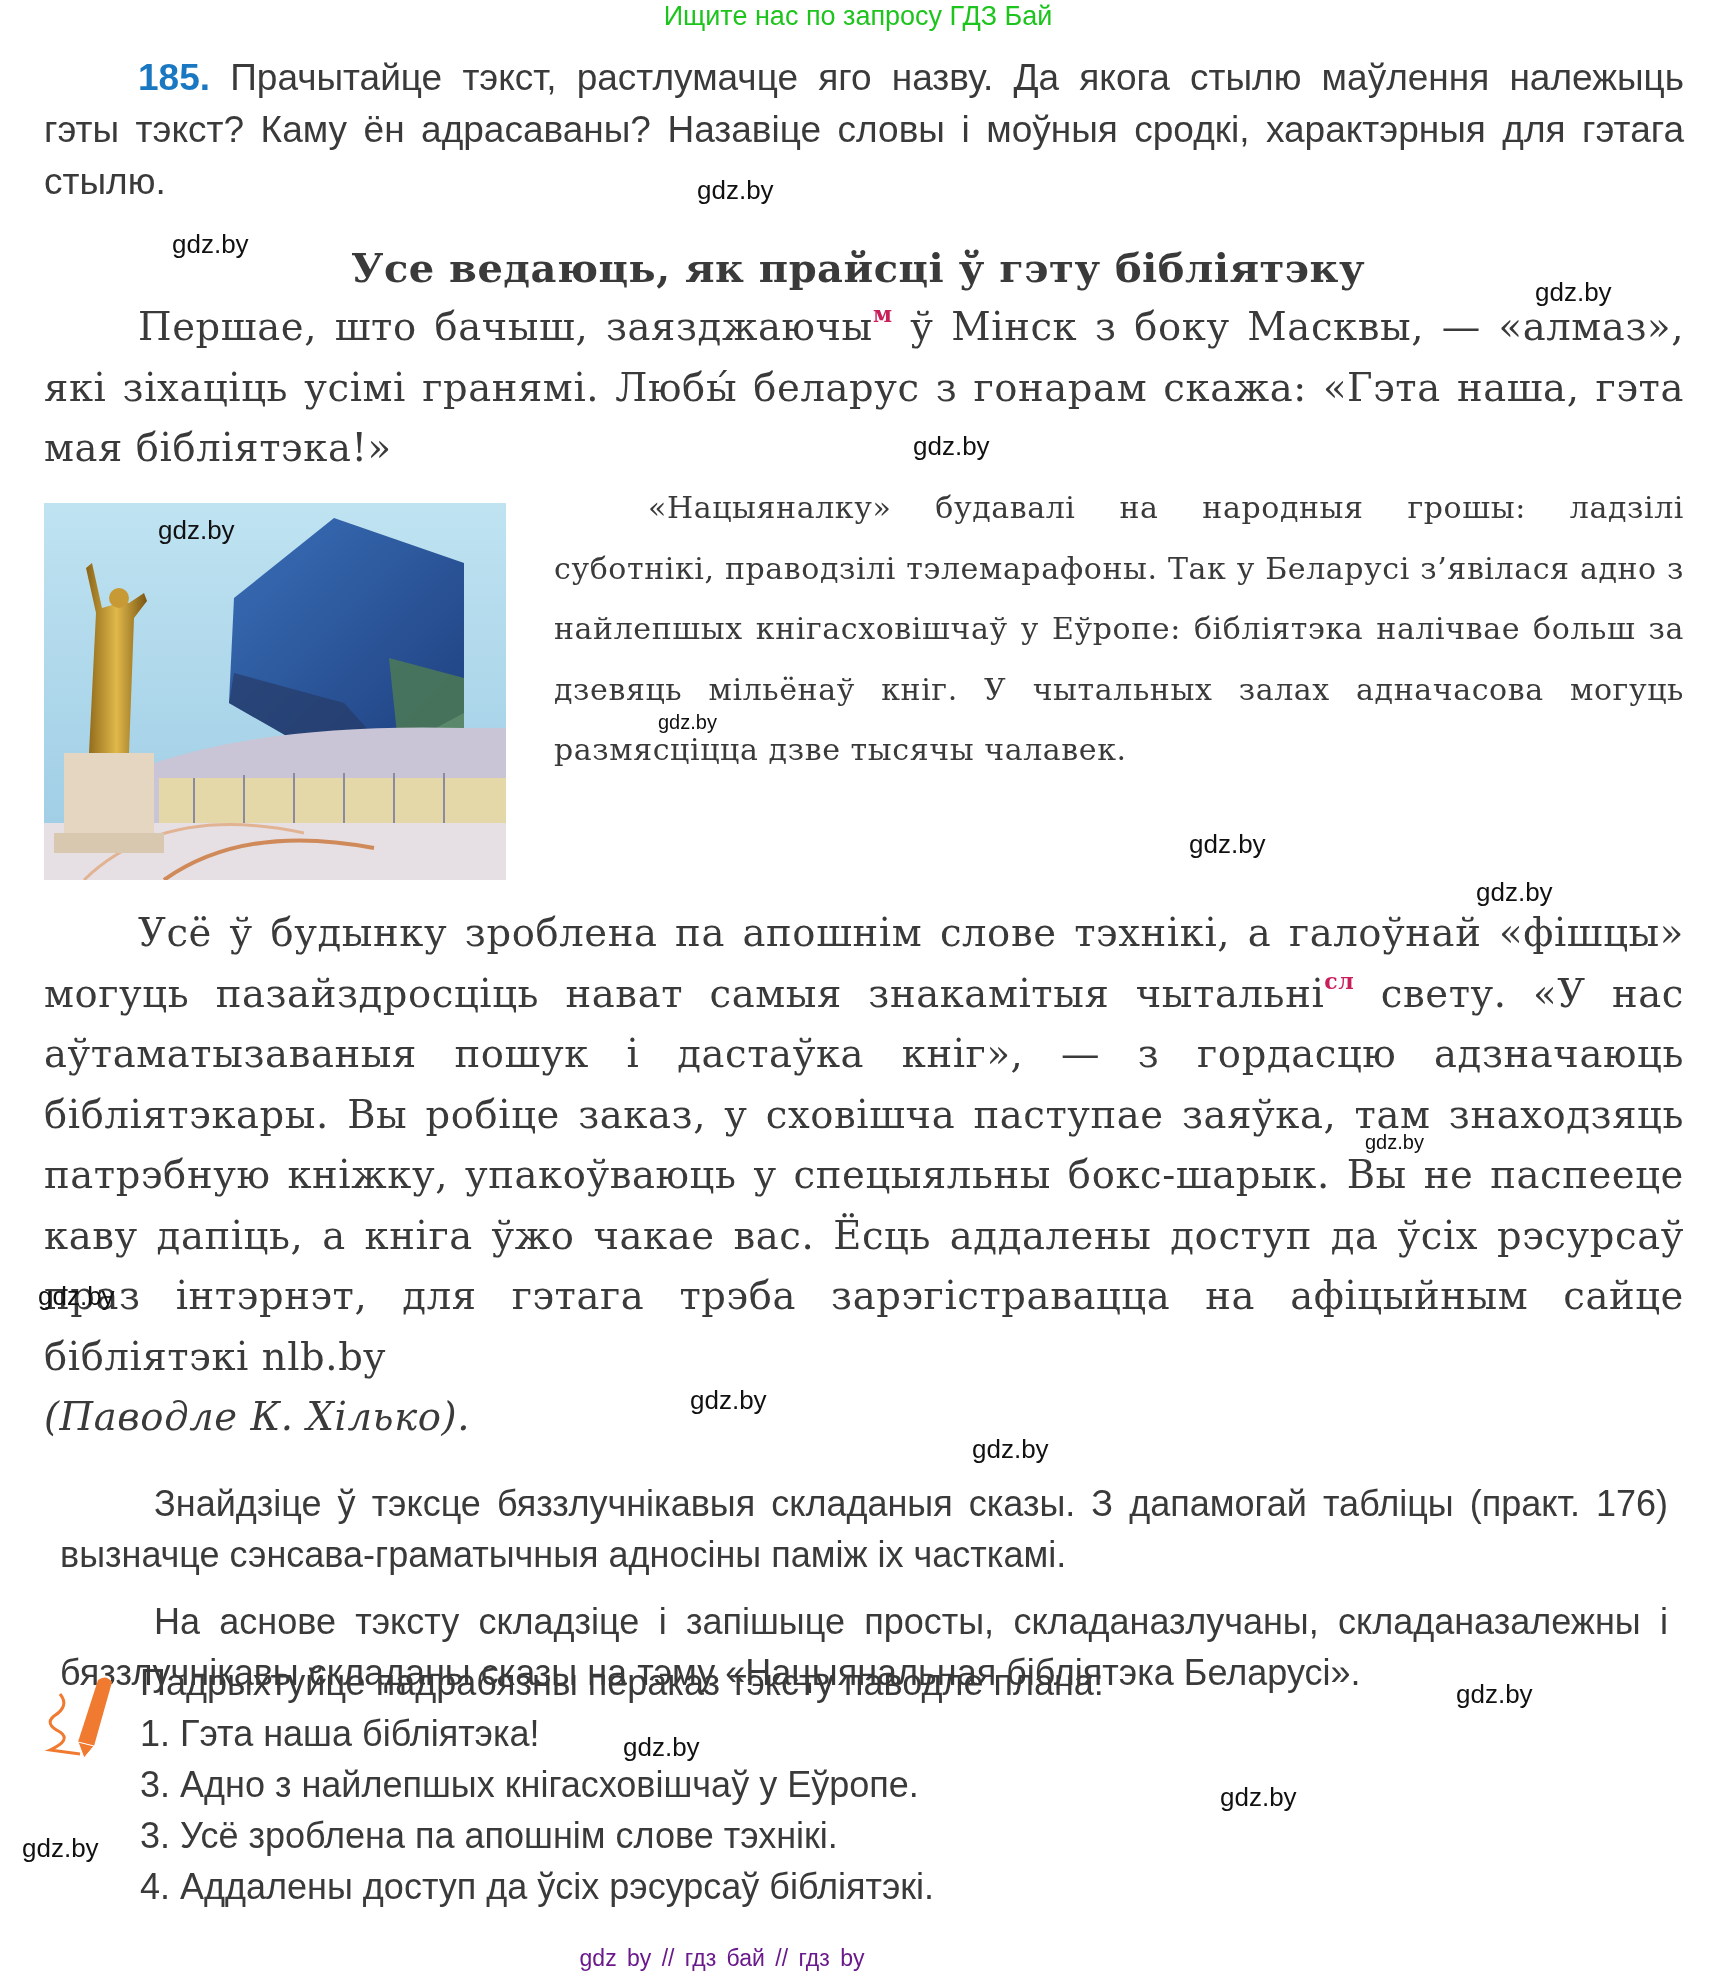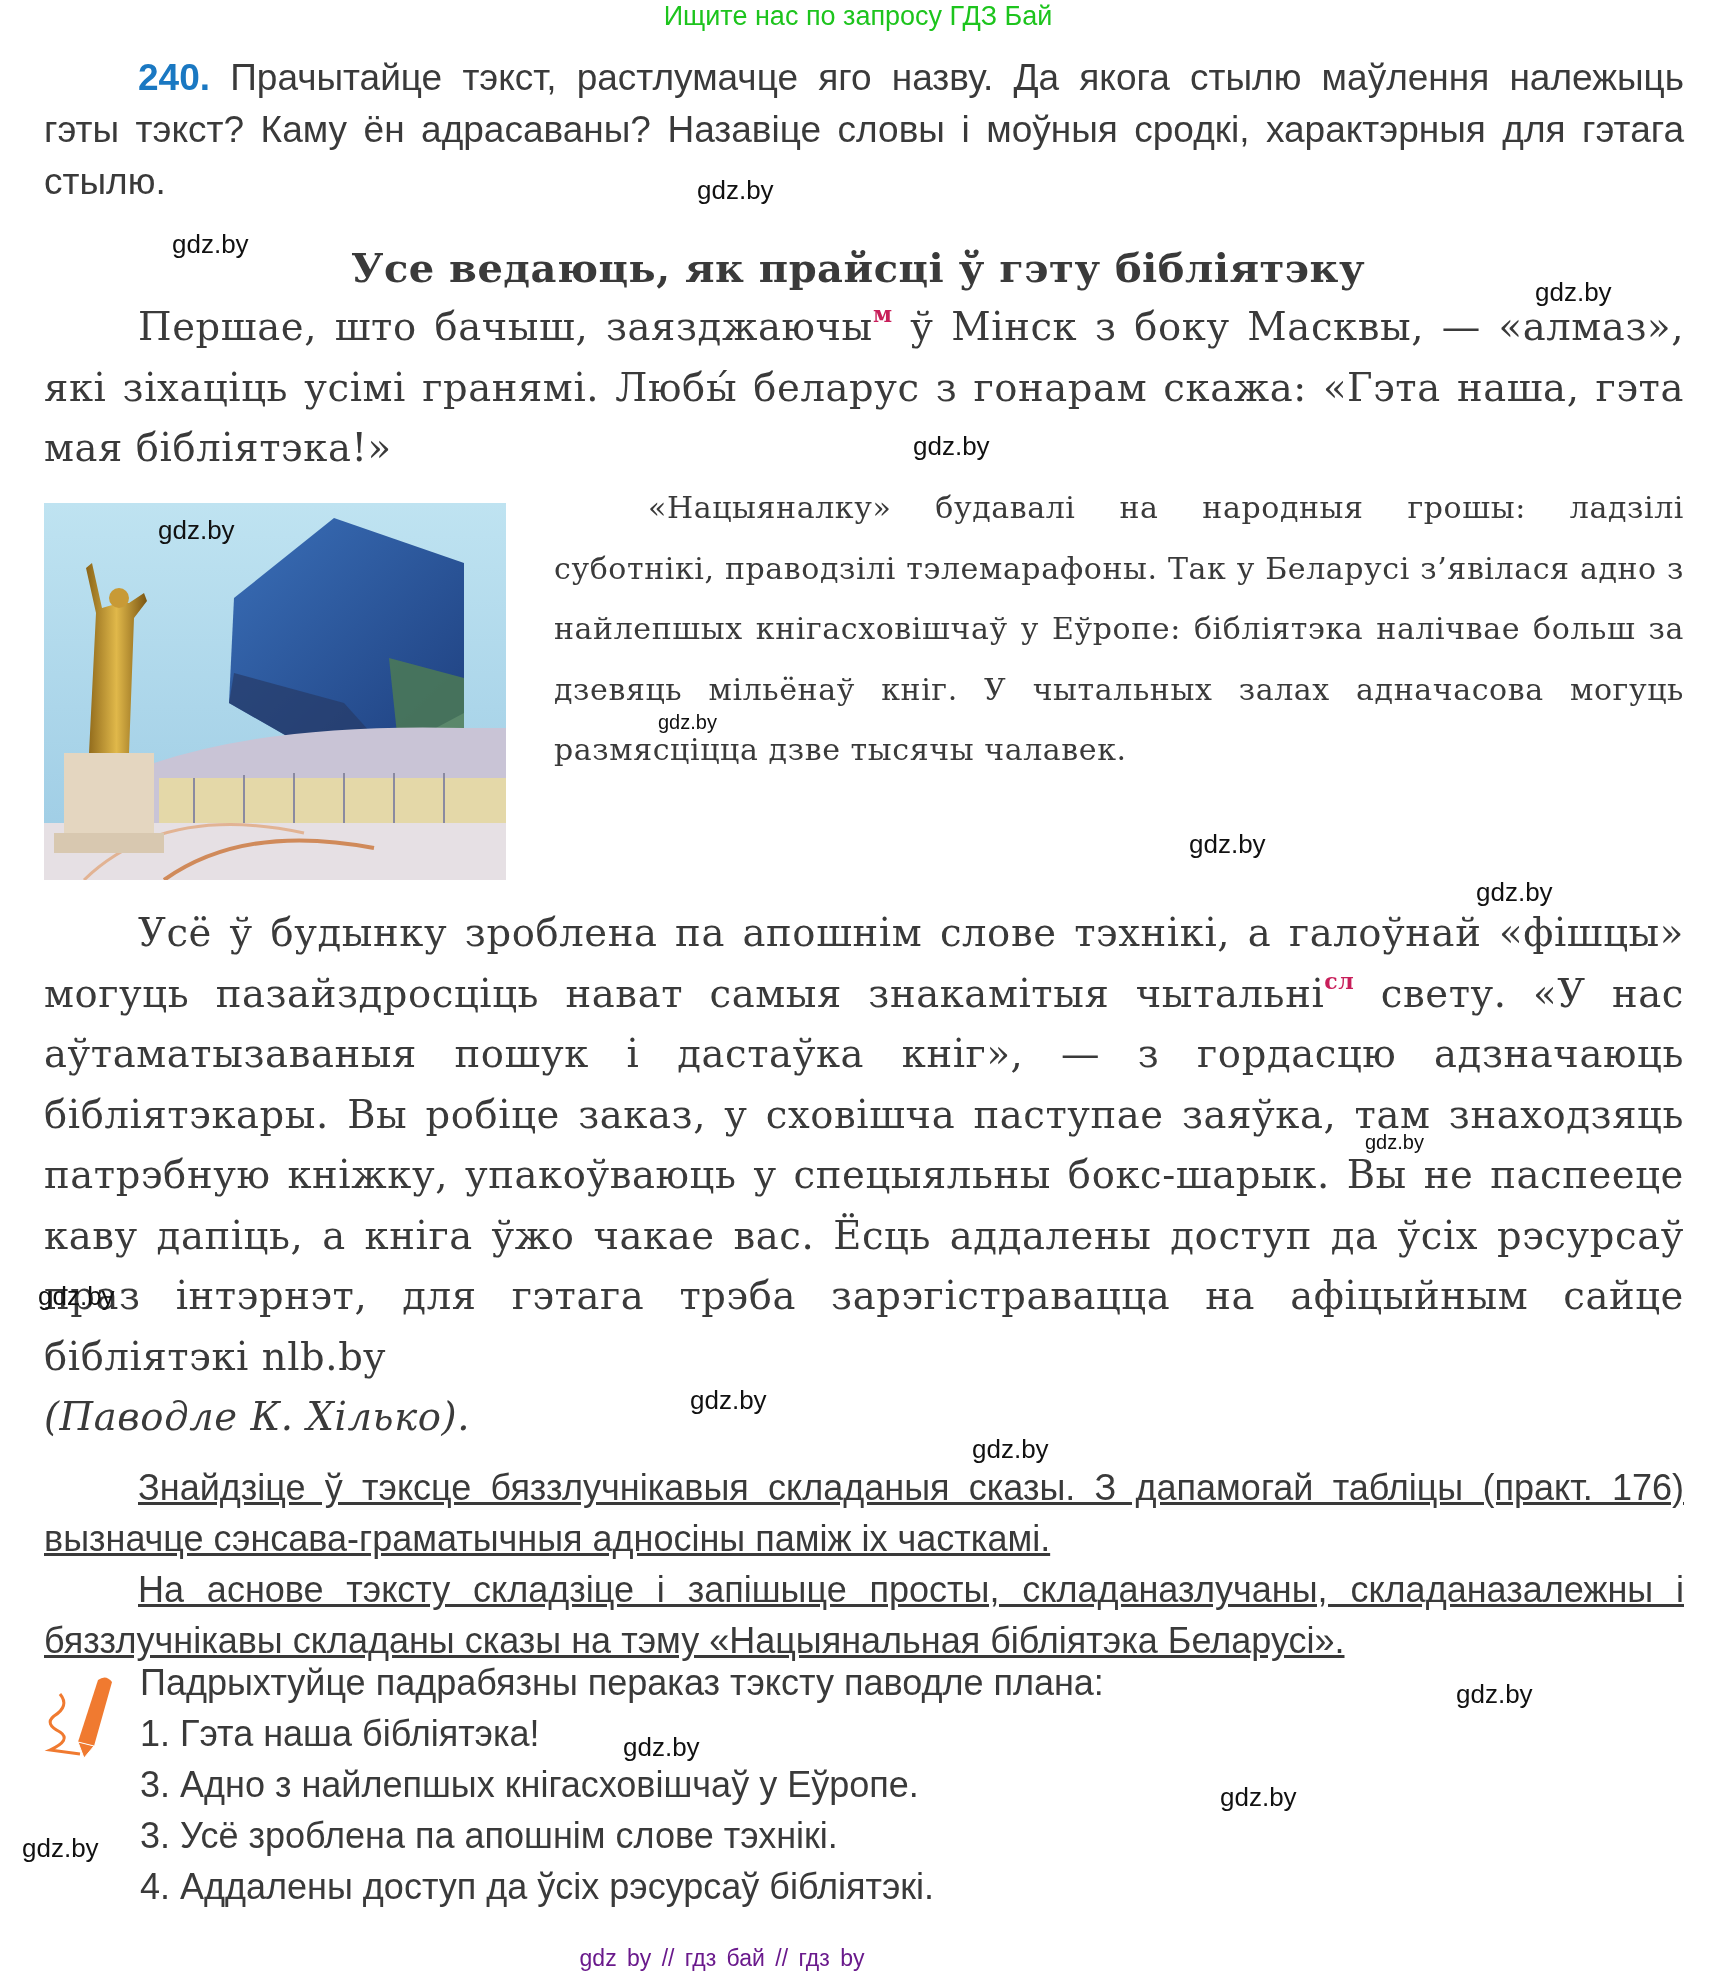--- a/index.html
+++ b/index.html
@@ -51,39 +51,39 @@
       font-family: "DejaVu Serif", "Liberation Serif", serif; font-size: 30px;
       line-height: 60.5px; color: #3a3a3a; text-align: justify; letter-spacing: 0.6px;
     }
     .float-text p { margin: 0; }
 
     .q-block {
       position: absolute; left: 44px; width: 1640px;
       font-family: "Liberation Sans", sans-serif; font-size: 36px; line-height: 51px;
       color: #3a3a3a; text-align: justify;
     }
-    .q-block p { margin: 0; text-indent: 94px; text-decoration: underline; }
+    .q-block p { margin: 16px; text-indent: 94px; }
 
     .plan-list { position: absolute; left: 140px; top: 1660px; font-family: "Liberation Sans", sans-serif; font-size: 36px; line-height: 51px; color: #3a3a3a; }
     .plan-list div { white-space: nowrap; }
 
     .pen-icon { position: absolute; left: 40px; top: 1672px; width: 80px; height: 90px; }
 
     .footer {
       position: absolute; left: 0; top: 1945px; width: 1444px; text-align: center;
       font-family: "Liberation Sans", sans-serif; font-size: 23px; color: #6a1a8c;
       word-spacing: 4px;
     }
   </style>
 </head>
 <body>
 
 <div class="top-banner">Ищите нас по запросу ГДЗ Бай</div>
 
-<div class="task"><span class="num">240.</span> <span>Прачытайце тэкст, растлумачце яго назву. Да якога стылю маўлення належыць гэты тэкст? Каму ён адрасаваны? Назавіце словы і моўныя сродкі, характэрныя для гэтага стылю.</span></div>
+<div class="task"><span class="num">185.</span> <span>Прачытайце тэкст, растлумачце яго назву. Да якога стылю маўлення належыць гэты тэкст? Каму ён адрасаваны? Назавіце словы і моўныя сродкі, характэрныя для гэтага стылю.</span></div>
 
 <div class="title">Усе ведаюць, як прайсці ў гэту бібліятэку</div>
 
 <div class="main-text" style="top:297px;">
   <p class="indent"><span>Першае, што бачыш, заязджаючы</span><sup class="mark serif">м</sup><span> ў Мінск з боку Масквы, — «алмаз», які зіхаціць усімі гранямі. Любы́ беларус з гонарам скажа: «Гэта наша, гэта мая бібліятэка!»</span></p>
 </div>
 
 <div class="photo">
   <svg width="462" height="377" viewBox="0 0 462 377">
     <defs>

